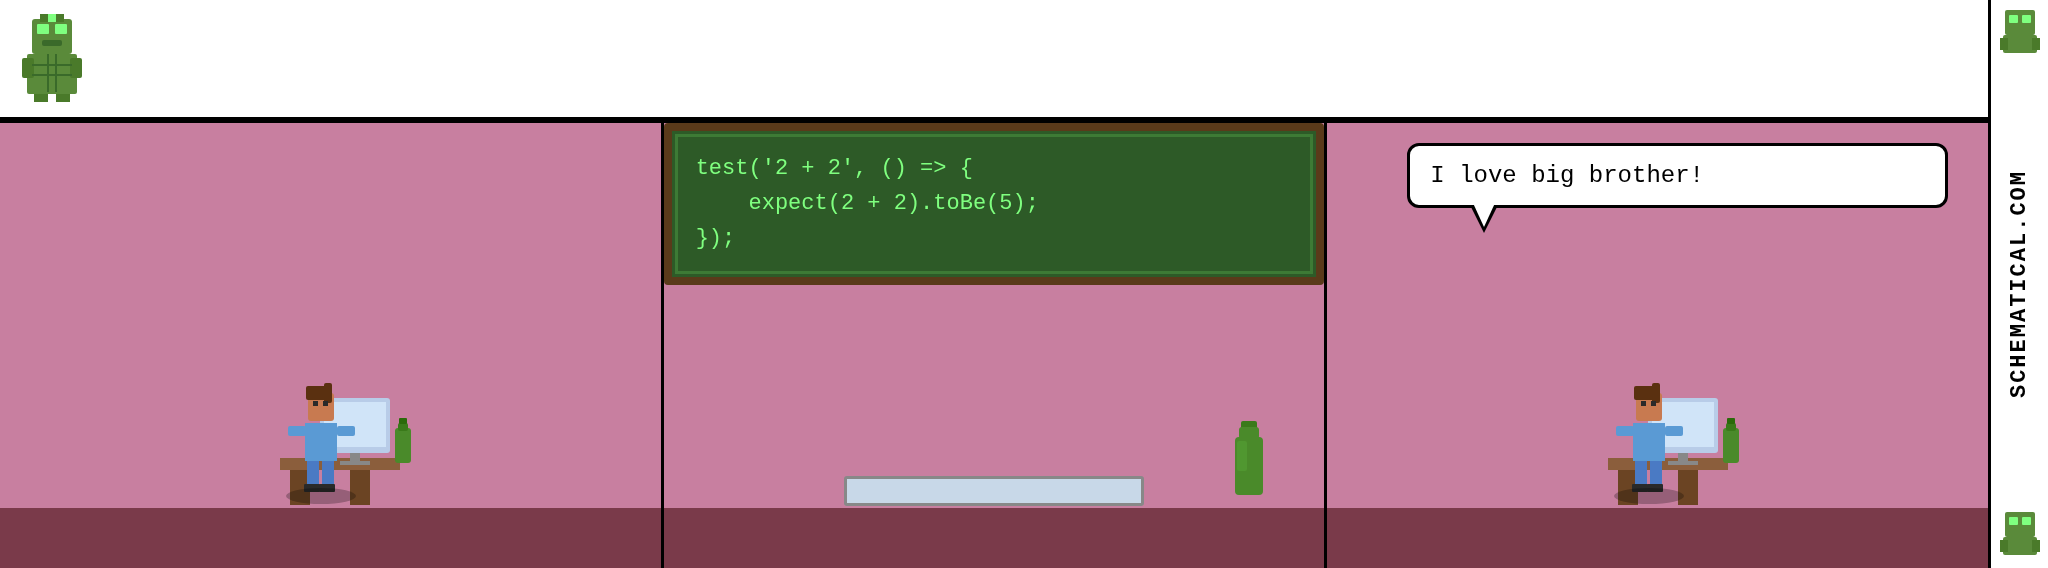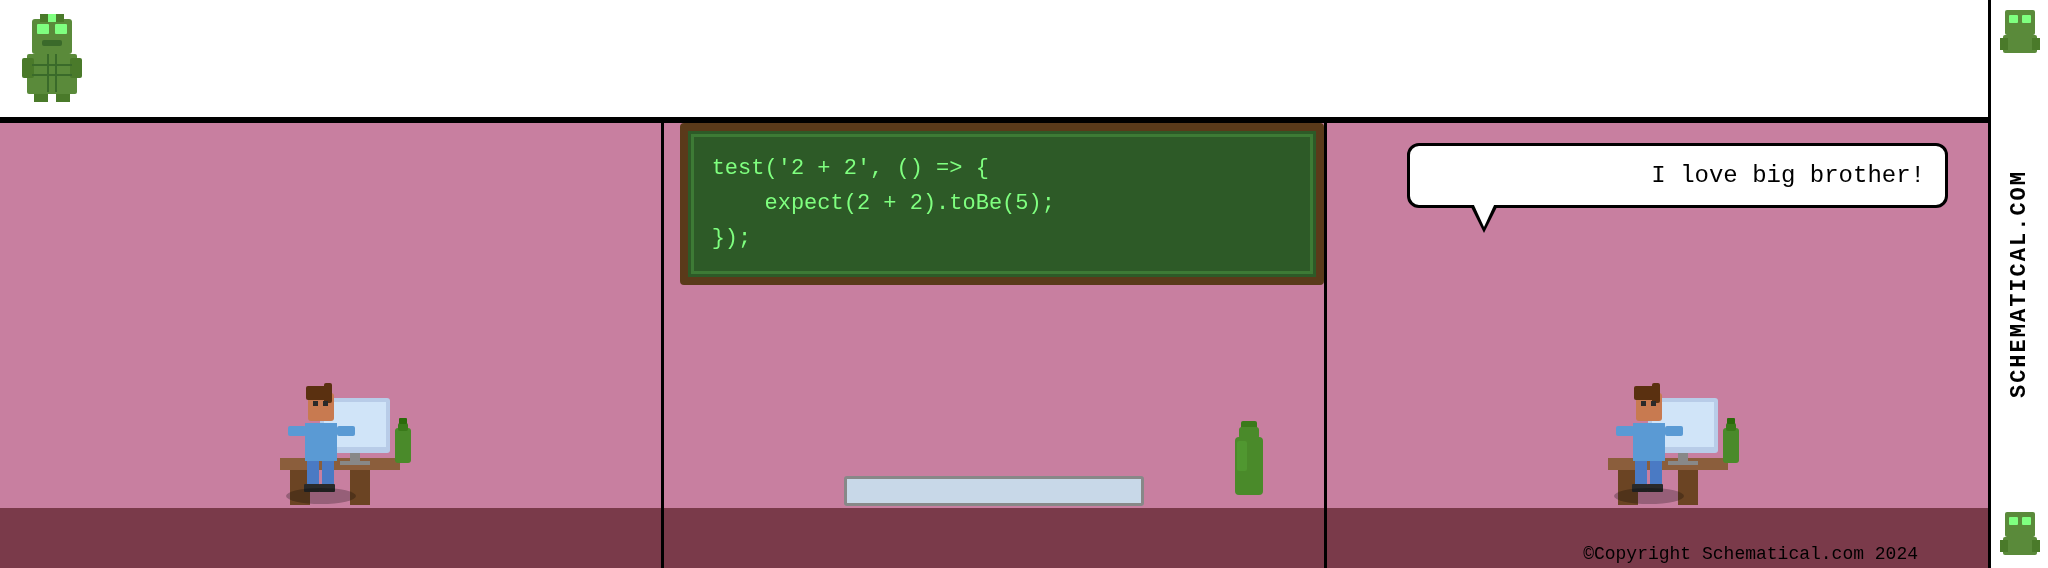--- a/index.html
+++ b/index.html
@@ -88,21 +88,20 @@
       height: calc(100% - 120px);
       border-top: 3px solid #000;
     }
 
     
     .panel {
       flex: 1;
       position: relative;
       overflow: hidden;
       border-right: 3px solid #000;
-      padding-left: 16px;
     }
 
     .panel:last-child {
       border-right: none;
     }
 
     
     .panel-bg {
       position: absolute;
       top: 0; left: 0; right: 0;
@@ -162,21 +161,20 @@
       top: 20px;
       left: 80px;
       right: 40px;
       background: #ffffff;
       border: 3px solid #000;
       border-radius: 12px;
       padding: 16px 20px;
       font-family: 'Courier New', Courier, monospace;
       font-size: 24px;
       color: #000;
-      text-align: right;
     }
 
     .speech-bubble::after {
       content: '';
       position: absolute;
       bottom: -28px;
       left: 60px;
       width: 0;
       height: 0;
       border-left: 14px solid transparent;
@@ -375,16 +373,15 @@
         <rect x="87" y="143" width="12" height="25" fill="#4a7ac4"></rect>
         <rect x="102" y="143" width="12" height="25" fill="#4a7ac4"></rect>
 
         <rect x="84" y="166" width="16" height="8" fill="#2a2a2a" rx="1"></rect>
         <rect x="99" y="166" width="16" height="8" fill="#2a2a2a" rx="1"></rect>
 
         <ellipse cx="101" cy="178" rx="35" ry="8" fill="rgba(0,0,0,0.25)"></ellipse>
       </svg>
     </div>
 
-    <div class="copyright">©Copyright Schematical.com 2024</div>
   </div>
 
 </div>
 
 </body></html>

